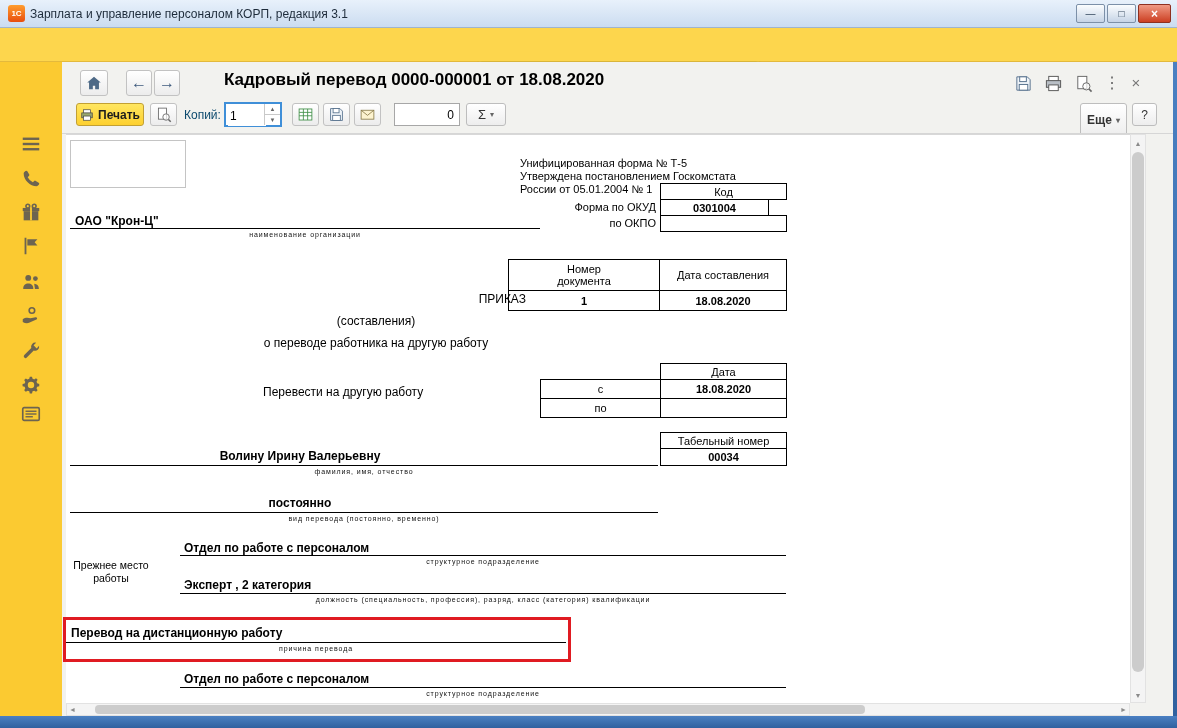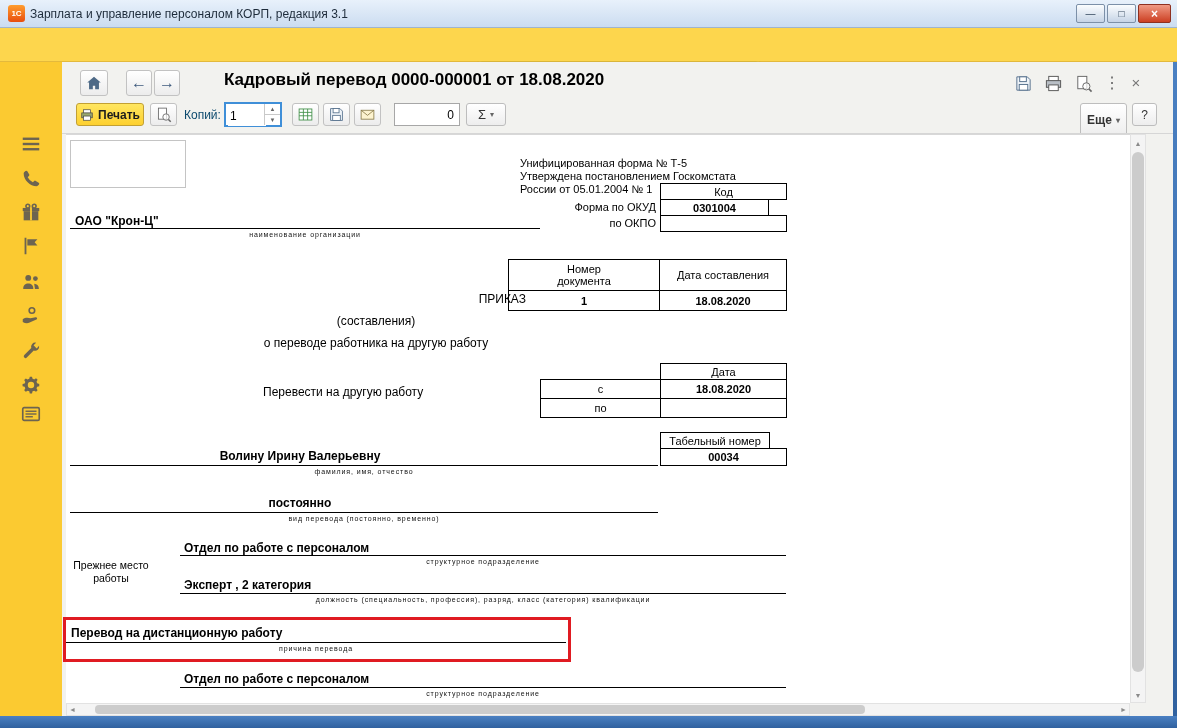--- a/index.html
+++ b/index.html
@@ -336,21 +336,21 @@
         <span>с</span>
       </div>
     <div class="cell b" style="left:594px;top:244px;width:127px;height:20px;">
         <span>18.08.2020</span>
       </div>
     <div class="cell" style="left:474px;top:263px;width:121px;height:20px;">
         <span>по</span>
       </div>
     <div class="cell" style="left:594px;top:263px;width:127px;height:20px;"></div>
 
-    <div class="cell" style="left:594px;top:297px;width:110px;height:17px;">
+    <div class="cell" style="left:594px;top:297px;width:127px;height:17px;">
         <span>Табельный номер</span>
       </div>
     <div class="cell b" style="left:594px;top:313px;width:127px;height:18px;">
         <span>00034</span>
       </div>
 
     <div class="t12 b" style="left:34px;top:314px;width:400px;text-align:center;">Волину Ирину Валерьевну</div>
     <div class="hline" style="left:4px;top:330px;width:588px;"></div>
     <div class="cap" style="left:4px;top:333px;width:588px;">фамилия, имя, отчество</div>
 

